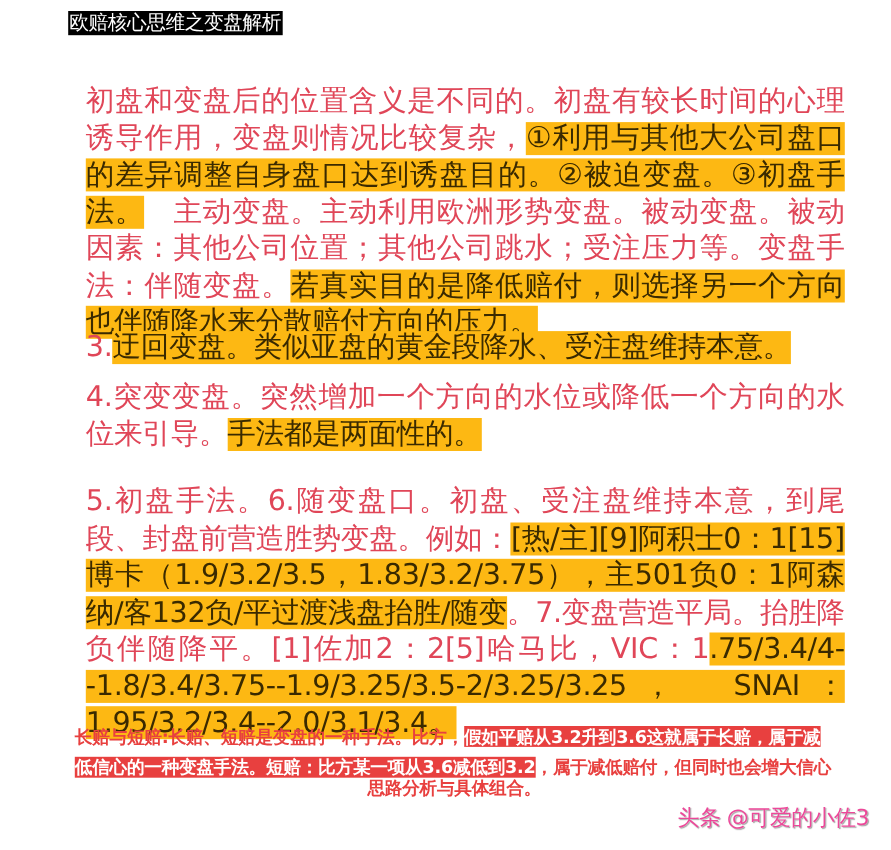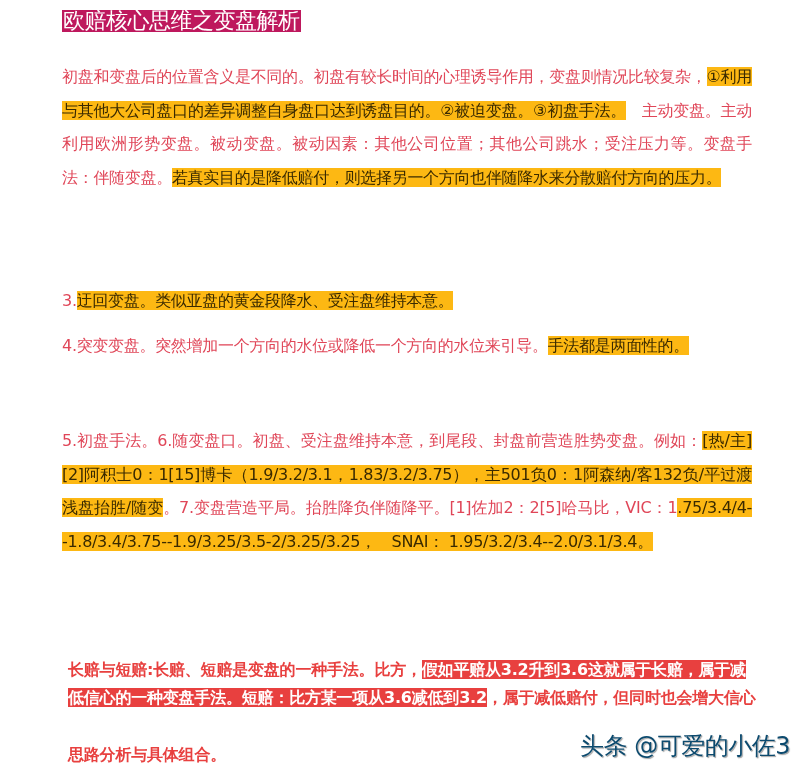--- a/index.html
+++ b/index.html
@@ -2,60 +2,60 @@
 <html><head>
   <meta charset="utf-8">
   <style>
     html, body { margin: 0; padding: 0; background: #ffffff; }
     body {
       width: 810px; height: 773px; overflow: hidden; position: relative;
       font-family: "DejaVu Sans", "Liberation Sans", sans-serif;
     }
     .title-wrap { position: absolute; left: 62px; top: 10px; }
     .title {
-      display: inline-block; background: #be185d; color: #ffffff;
-      font-size: 22px; line-height: 22px; padding: 0 1px; letter-spacing: -0.5px;
+      display: inline-block; background: #000000; color: #ffffff;
+      font-size: 18px; line-height: 22px; padding: 0 1px; letter-spacing: -0.5px;
     }
     .para {
       position: absolute; left: 62px; width: 690px;
-      font-size: 16px; line-height: 33.5px; color: #e04658;
-      letter-spacing: -0.3px; margin: 0;
+      font-size: 26px; line-height: 33.5px; color: #e04658;
+      letter-spacing: -0.3px; margin: 16px;
       text-align: justify;
     }
     .hl { background: #fdb813; color: #3a2a00; }
     .hl-red { background: #e8403f; color: #ffffff; }
     .p1 { top: 60px; }
     .p2 { top: 284px; }
     .p3 { top: 329px; }
     .p4 { top: 424px; }
     .bold-para {
       position: absolute; left: 62px; width: 690px;
       font-size: 16px; line-height: 28px; font-weight: bold; color: #e8403f;
       letter-spacing: -0.2px; margin: 6px;
     }
     .p5 { top: 650px; }
-    .p6 { top: 735px; }
+    .p6 { top: 697px; text-align: center; }
     .watermark {
       position: absolute; right: 20px; top: 730px;
-      font-size: 24px; color: #0c4a6e; letter-spacing: -0.5px;
+      font-size: 20px; color: #ec4899; letter-spacing: -0.5px;
       text-shadow: 0 0 2px #ffffff, 1px 1px 1px #888888;
     }
   </style>
 </head>
 <body>
 
 <div class="title-wrap">
   <span class="title">欧赔核心思维之变盘解析</span>
 </div>
 
 <p class="para p1"><span>初盘和变盘后的位置含义是不同的。初盘有较长时间的心理诱导作用，变盘则情况比较复杂，</span><span class="hl">①利用与其他大公司盘口的差异调整自身盘口达到诱盘目的。②被迫变盘。③初盘手法。</span><span>　主动变盘。主动利用欧洲形势变盘。被动变盘。被动因素：其他公司位置；其他公司跳水；受注压力等。变盘手法：伴随变盘。</span><span class="hl">若真实目的是降低赔付，则选择另一个方向也伴随降水来分散赔付方向的压力。</span></p>
 
 <p class="para p2"><span>3.</span><span class="hl">迂回变盘。类似亚盘的黄金段降水、受注盘维持本意。</span></p>
 
 <p class="para p3"><span>4.突变变盘。突然增加一个方向的水位或降低一个方向的水位来引导。</span><span class="hl">手法都是两面性的。</span></p>
 
-<p class="para p4"><span>5.初盘手法。6.随变盘口。初盘、受注盘维持本意，到尾段、封盘前营造胜势变盘。例如：</span><span class="hl">[热/主][2]阿积士0：1[15]博卡（1.9/3.2/3.1，1.83/3.2/3.75），主501负0：1阿森纳/客132负/平过渡浅盘抬胜/随变</span><span>。7.变盘营造平局。抬胜降负伴随降平。[1]佐加2：2[5]哈马比，VIC：1</span><span class="hl">.75/3.4/4--1.8/3.4/3.75--1.9/3.25/3.5-2/3.25/3.25，　SNAI： 1.95/3.2/3.4--2.0/3.1/3.4。</span></p>
+<p class="para p4"><span>5.初盘手法。6.随变盘口。初盘、受注盘维持本意，到尾段、封盘前营造胜势变盘。例如：</span><span class="hl">[热/主][9]阿积士0：1[15]博卡（1.9/3.2/3.5，1.83/3.2/3.75），主501负0：1阿森纳/客132负/平过渡浅盘抬胜/随变</span><span>。7.变盘营造平局。抬胜降负伴随降平。[1]佐加2：2[5]哈马比，VIC：1</span><span class="hl">.75/3.4/4--1.8/3.4/3.75--1.9/3.25/3.5-2/3.25/3.25，　SNAI： 1.95/3.2/3.4--2.0/3.1/3.4。</span></p>
 
 <p class="bold-para p5"><span>长赔与短赔:长赔、短赔是变盘的一种手法。比方，</span><span class="hl-red">假如平赔从3.2升到3.6这就属于长赔，属于减低信心的一种变盘手法。短赔：比方某一项从3.6减低到3.2</span><span>，属于减低赔付，但同时也会增大信心</span></p>
 
 <p class="bold-para p6">思路分析与具体组合。</p>
 
 <div class="watermark">头条 @可爱的小佐3</div>
 
 </body></html>

